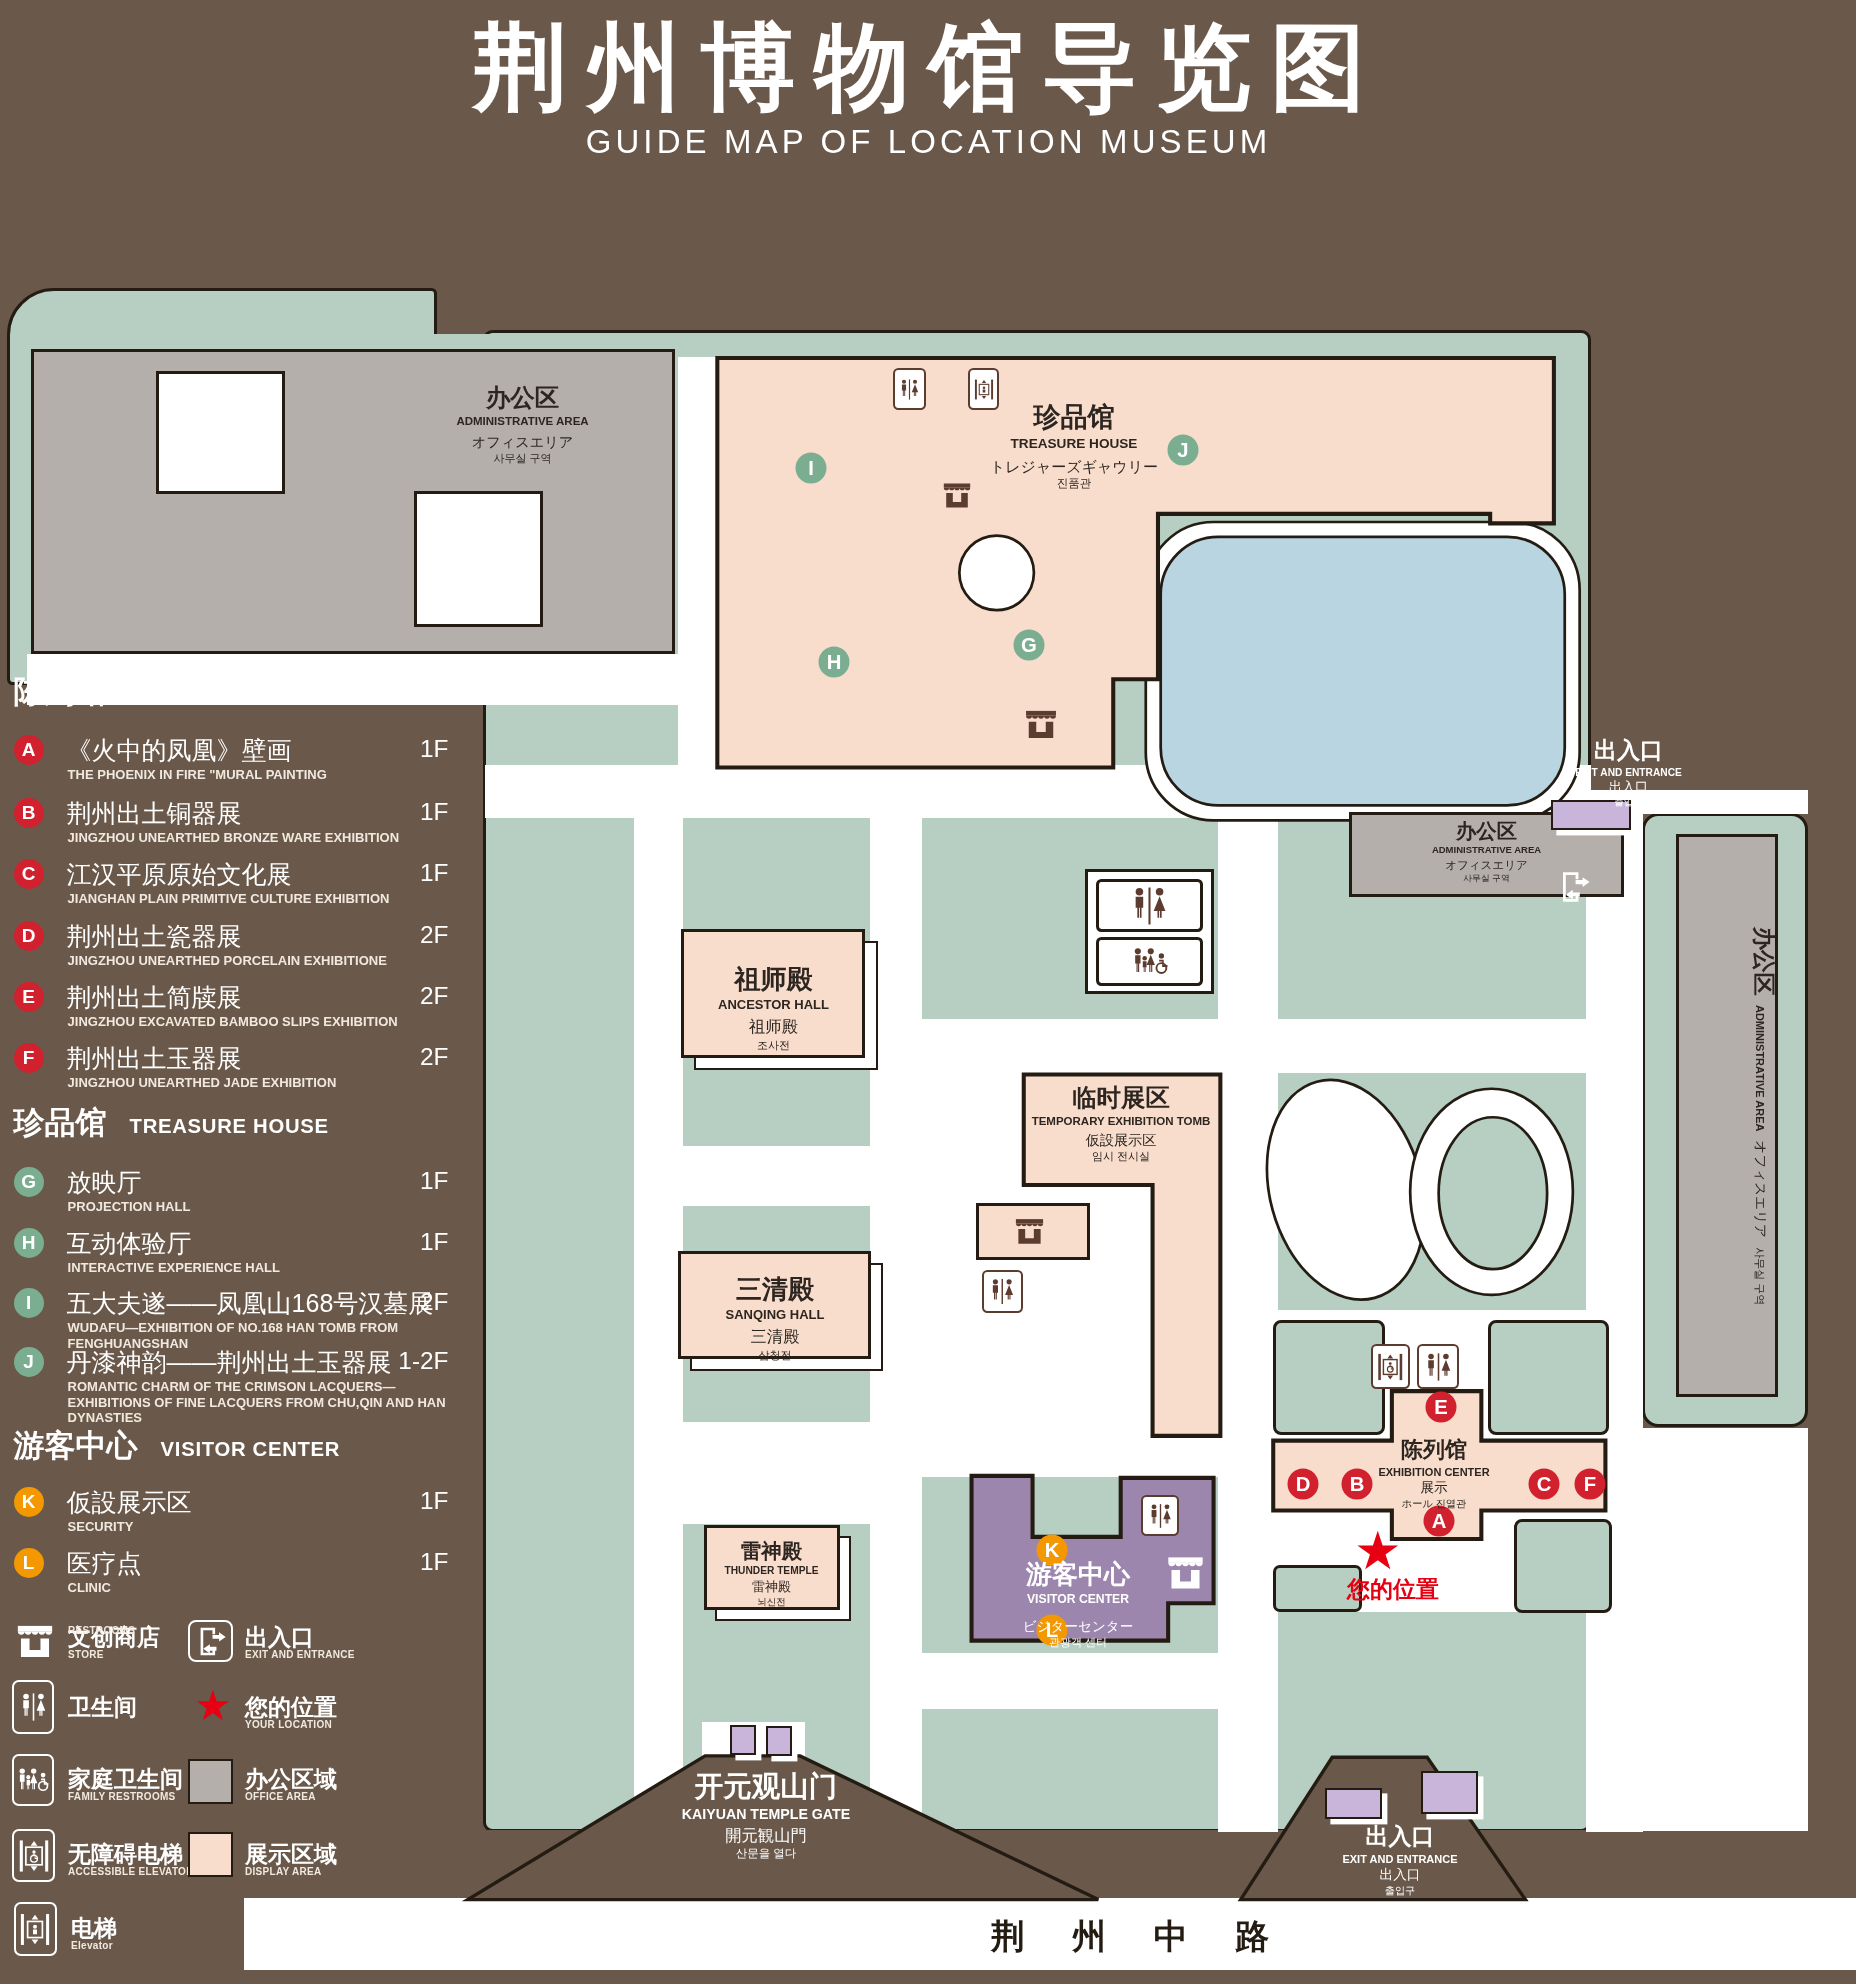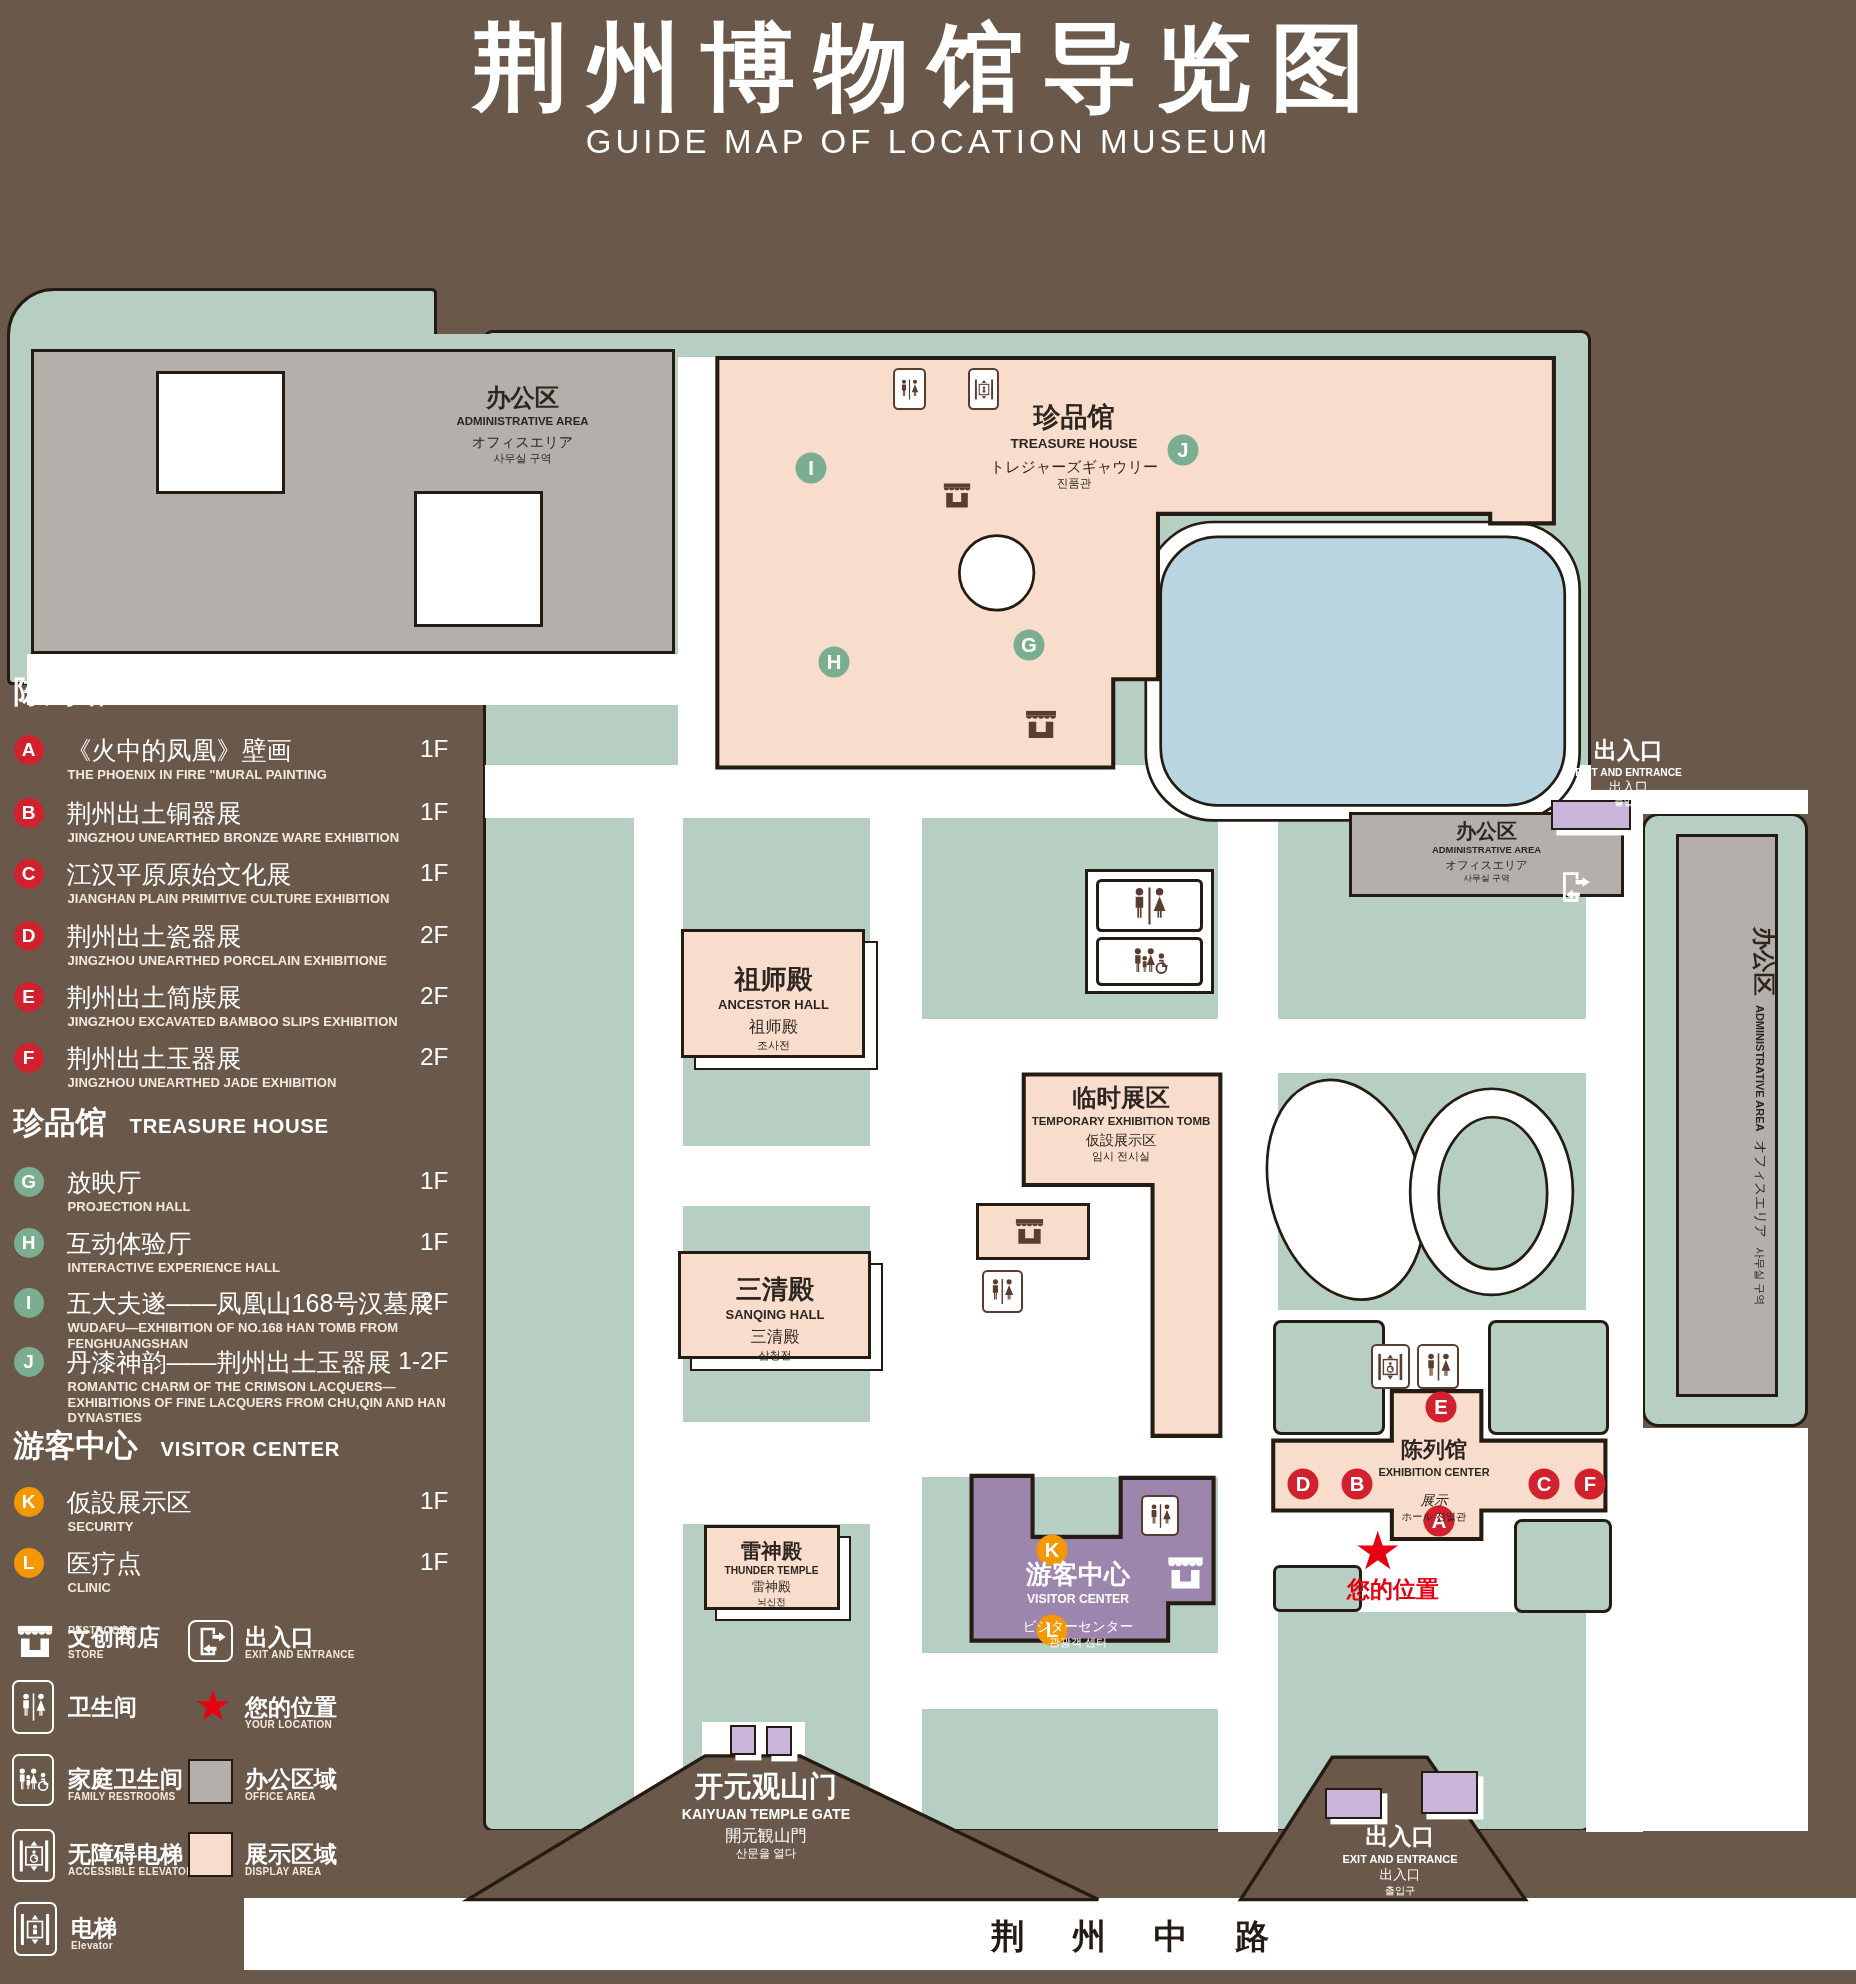--- a/index.html
+++ b/index.html
@@ -324,21 +324,21 @@
 <div class="ml wtext" style="left:995px;top:1558px;width:166px;">
   <div class="f38 bold">游客中心</div>
   <div class="f18 bold">VISITOR CENTER</div>
   <div class="f20" style="margin-top:10px;">ビジターセンター</div>
   <div class="f16">관광객 센터</div>
 </div>
 
 <div class="ml" style="left:1356px;top:1436px;width:156px;">
   <div class="f32 bold">陈列馆</div>
   <div class="f16 bold">EXHIBITION CENTER</div>
-  <div class="f20" style="margin-top:13px;font-style:italic;">展示</div>
+  <div class="f20" style="margin-top:0;">展示</div>
   <div class="f15">ホール 진열관</div>
 </div>
 
 <div class="ml" style="left:1349px;top:818px;width:275px;">
   <div class="f30 bold">办公区</div>
   <div class="f14 bold">ADMINISTRATIVE AREA</div>
   <div class="f17" style="margin-top:1.4px;">オフィスエリア</div>
   <div class="f13">사무실 구역</div>
 </div>
 

